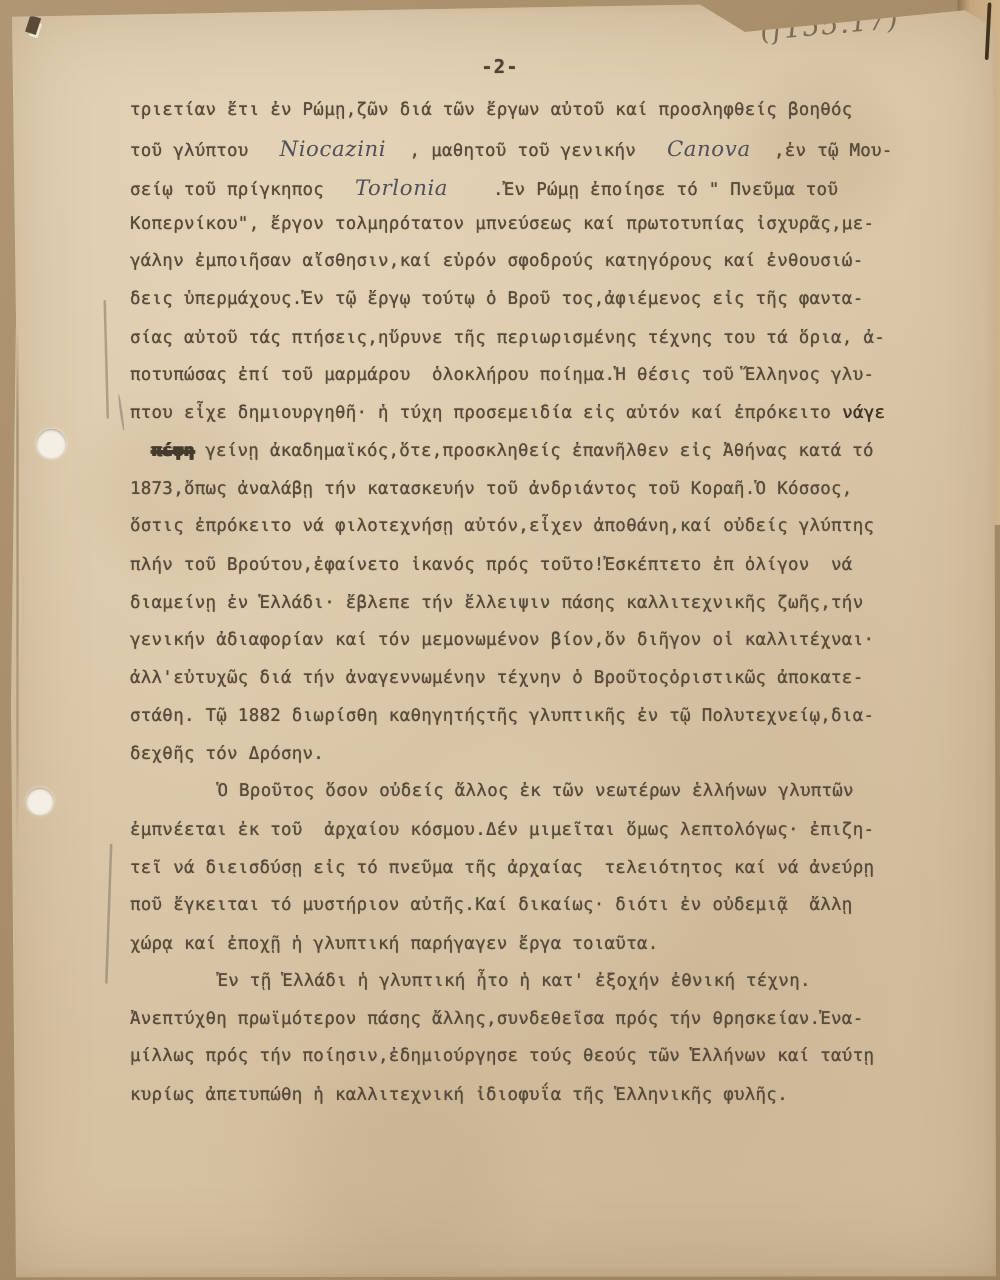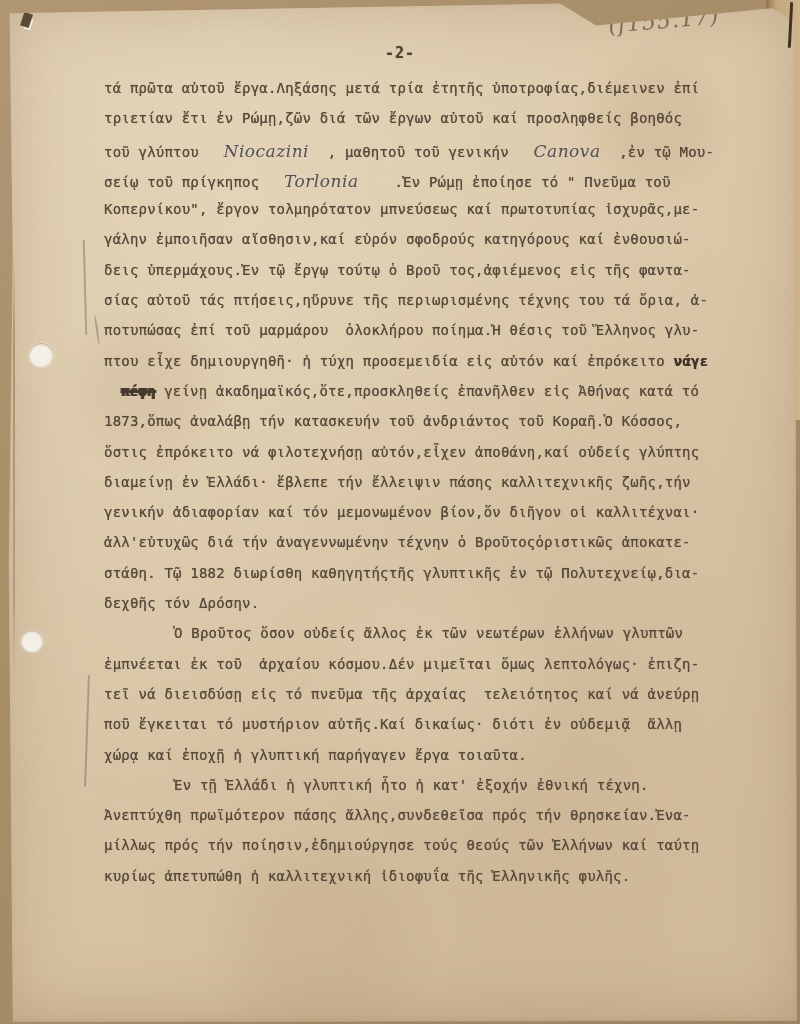--- a/index.html
+++ b/index.html
@@ -56,21 +56,21 @@
     font-size:14px;color:#554a3b;letter-spacing:0.2px;
     text-shadow:0 0 0.7px rgba(75,60,45,0.75);
   }
   .line{height:30.3px;white-space:pre;}
   .seg-typed{}
   .seg-hand{
     font-family:"DejaVu Serif", serif;font-style:italic;
     font-size:17px;color:#50515b;letter-spacing:0.5px;
     text-shadow:none;margin:0 10px 0 16px;
   }
-  .seg-bold{font-weight:bold;color:#3d342a;text-shadow:0.5px 0 0 rgba(60,48,36,0.9);}
+  .seg-bold{font-weight:normal;color:#3d342a;text-shadow:0.5px 0 0 rgba(60,48,36,0.9);}
   .seg-struck{
     font-weight:bold;color:#443a2d;
     text-decoration:line-through;text-decoration-thickness:3px;
     text-shadow:0.7px 0 0 rgba(60,48,36,0.95), -0.7px 0 0 rgba(60,48,36,0.7);
     margin-left:17px;
   }
   .pencil-mark{position:absolute;width:2px;background:rgba(110,100,90,0.45);border-radius:2px;}
   .pm1{left:84px;top:240px;height:95px;transform:rotate(-1.5deg);}
   .pm2{left:86px;top:675px;height:112px;transform:rotate(2deg);}
   .pm3{left:96px;top:315px;height:30px;transform:rotate(-8deg);border-radius:50%;}
@@ -83,33 +83,33 @@
 
 <div class="paper">
   <div class="texture"></div>
   <div class="crease"></div>
   <div class="speck"></div>
 
   <div class="folio">(f155.17)</div>
   <div class="pagenum">-2-</div>
 
   <div class="text-block">
-      <div class="line"><span class="seg-typed">τά πρῶτα αὐτοῦ ἔργα.Ληξάσης μετά τρία ἐτητῆς ὑποτροφίας,διέμεινεν ἐπί</span></div>
       <div class="line"><span class="seg-typed">τριετίαν ἔτι ἐν Ρώμῃ,ζῶν διά τῶν ἔργων αὐτοῦ καί προσληφθείς βοηθός</span></div>
       <div class="line"><span class="seg-typed">τοῦ γλύπτου </span><span class="seg-hand">Niocazini</span><span class="seg-typed"> , μαθητοῦ τοῦ γενικήν </span><span class="seg-hand">Canova</span><span class="seg-typed"> ,ἐν τῷ Μου-</span></div>
       <div class="line"><span class="seg-typed">σείῳ τοῦ πρίγκηπος </span><span class="seg-hand">Torlonia</span><span class="seg-typed">   .Ἐν Ρώμῃ ἐποίησε τό " Πνεῦμα τοῦ</span></div>
       <div class="line"><span class="seg-typed">Κοπερνίκου", ἔργον τολμηρότατον μπνεύσεως καί πρωτοτυπίας ἰσχυρᾶς,με-</span></div>
       <div class="line"><span class="seg-typed">γάλην ἐμποιῆσαν αἴσθησιν,καί εὑρόν σφοδρούς κατηγόρους καί ἐνθουσιώ-</span></div>
       <div class="line"><span class="seg-typed">δεις ὑπερμάχους.Ἐν τῷ ἔργῳ τούτῳ ὁ Βροῦ τος,ἀφιέμενος εἰς τῆς φαντα-</span></div>
       <div class="line"><span class="seg-typed">σίας αὐτοῦ τάς πτήσεις,ηὔρυνε τῆς περιωρισμένης τέχνης του τά ὅρια, ἀ-</span></div>
       <div class="line"><span class="seg-typed">ποτυπώσας ἐπί τοῦ μαρμάρου  ὁλοκλήρου ποίημα.Ἡ θέσις τοῦ Ἕλληνος γλυ-</span></div>
       <div class="line"><span class="seg-typed">πτου εἶχε δημιουργηθῆ· ἡ τύχη προσεμειδία εἰς αὐτόν καί ἐπρόκειτο </span><span class="seg-bold">νάγε</span></div>
       <div class="line"><span class="seg-struck">πέψη</span><span class="seg-typed"> γείνῃ ἀκαδημαϊκός,ὅτε,προσκληθείς ἐπανῆλθεν εἰς Ἀθήνας κατά τό</span></div>
       <div class="line"><span class="seg-typed">1873,ὅπως ἀναλάβῃ τήν κατασκευήν τοῦ ἀνδριάντος τοῦ Κοραῆ.Ὁ Κόσσος,</span></div>
       <div class="line"><span class="seg-typed">ὅστις ἐπρόκειτο νά φιλοτεχνήσῃ αὐτόν,εἶχεν ἀποθάνη,καί οὐδείς γλύπτης</span></div>
+      <div class="line"><span class="seg-typed">πλήν τοῦ Βρούτου,ἐφαίνετο ἱκανός πρός τοῦτο!Ἐσκέπτετο ἐπ ὀλίγον  νά</span></div>
       <div class="line"><span class="seg-typed">διαμείνῃ ἐν Ἑλλάδι· ἔβλεπε τήν ἔλλειψιν πάσης καλλιτεχνικῆς ζωῆς,τήν</span></div>
       <div class="line"><span class="seg-typed">γενικήν ἀδιαφορίαν καί τόν μεμονωμένον βίον,ὅν διῆγον οἱ καλλιτέχναι·</span></div>
       <div class="line"><span class="seg-typed">ἀλλ'εὐτυχῶς διά τήν ἀναγεννωμένην τέχνην ὁ Βροῦτοςὁριστικῶς ἀποκατε-</span></div>
       <div class="line"><span class="seg-typed">στάθη. Τῷ 1882 διωρίσθη καθηγητήςτῆς γλυπτικῆς ἐν τῷ Πολυτεχνείῳ,δια-</span></div>
       <div class="line"><span class="seg-typed">δεχθῆς τόν Δρόσην.</span></div>
       <div class="line" style="padding-left: 70px;"><span class="seg-typed">Ὁ Βροῦτος ὅσον οὐδείς ἄλλος ἐκ τῶν νεωτέρων ἑλλήνων γλυπτῶν</span></div>
       <div class="line"><span class="seg-typed">ἐμπνέεται ἐκ τοῦ  ἀρχαίου κόσμου.Δέν μιμεῖται ὅμως λεπτολόγως· ἐπιζη-</span></div>
       <div class="line"><span class="seg-typed">τεῖ νά διεισδύσῃ εἰς τό πνεῦμα τῆς ἀρχαίας  τελειότητος καί νά ἀνεύρῃ</span></div>
       <div class="line"><span class="seg-typed">ποῦ ἔγκειται τό μυστήριον αὐτῆς.Καί δικαίως· διότι ἐν οὐδεμιᾷ  ἄλλῃ</span></div>
       <div class="line"><span class="seg-typed">χώρᾳ καί ἐποχῇ ἡ γλυπτική παρήγαγεν ἔργα τοιαῦτα.</span></div>

